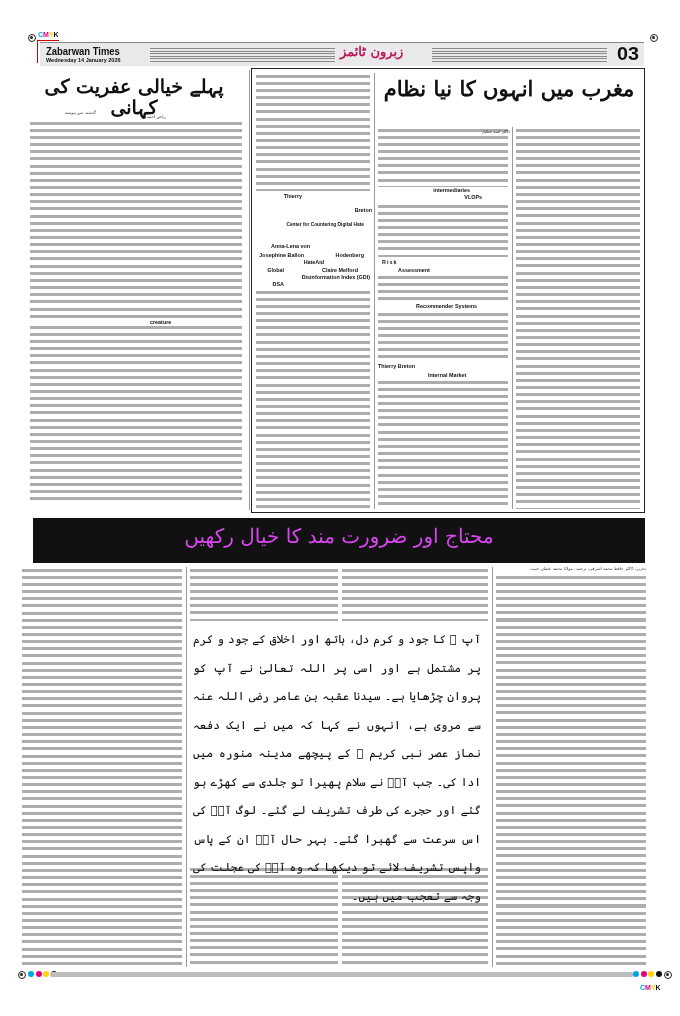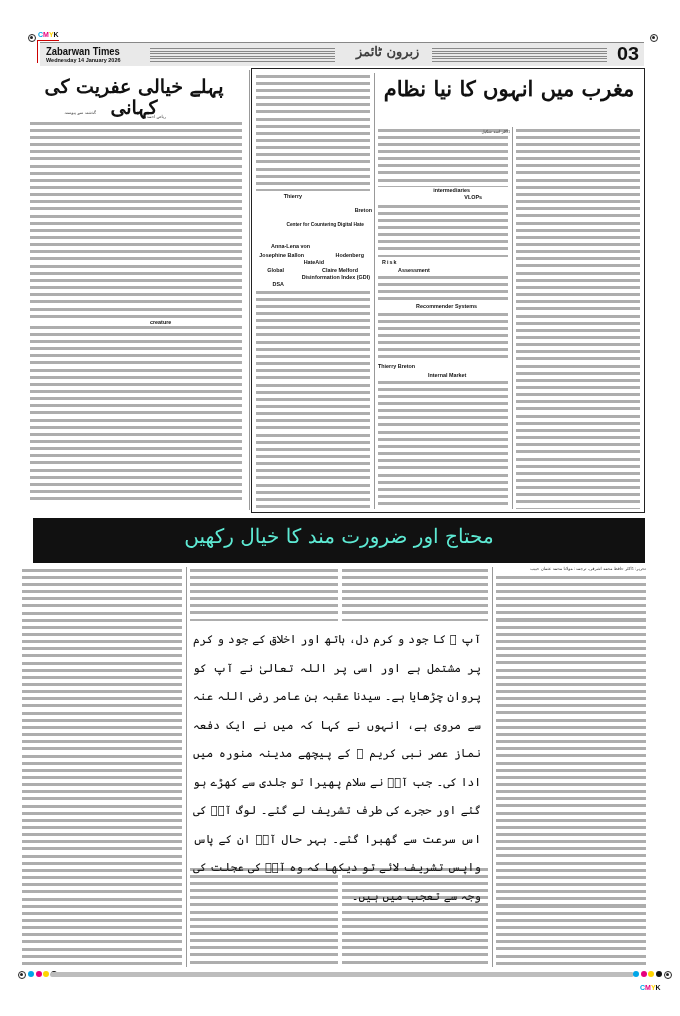--- a/index.html
+++ b/index.html
@@ -9,37 +9,37 @@
   .reg { position: absolute; width: 8px; height: 8px; border-radius: 50%; border: 1.5px solid #222; background: #fff; }
   .reg::after { content: ""; position: absolute; left: 1px; top: 1px; width: 3px; height: 3px; border-radius: 50%; background: #222; }
 
   .cmyk-label { position: absolute; font-family: "Liberation Sans", sans-serif; font-weight: 700; font-size: 7px; letter-spacing: 0; }
   .cmyk-label .c { color: #00a6e8; } .cmyk-label .m { color: #e6007e; } .cmyk-label .y { color: #ffd400; } .cmyk-label .k { color: #111; }
 
   .header { position: absolute; left: 40px; top: 42px; width: 604px; height: 24px; background: #e9e9e9; border-top: 1px solid #888; }
   .brand-en { position: absolute; left: 6px; top: 2px; font-family: "Liberation Sans", sans-serif; font-weight: 700; font-size: 10.5px; transform: scaleX(0.9); transform-origin: left; color: #111; }
   .brand-date { position: absolute; left: 6px; top: 14px; font-family: "Liberation Sans", sans-serif; font-weight: 700; font-size: 5.5px; color: #111; }
   .header-lines { position: absolute; top: 5px; height: 14px; background: repeating-linear-gradient(#888 0 1px, #e9e9e9 1px 2.5px); }
-  .brand-ur { position: absolute; left: 316px; top: 1px; font-family: "DejaVu Serif", serif; font-weight: 700; font-size: 13px; direction: rtl; color: #404040; }
+  .brand-ur { position: absolute; left: 300px; top: 1px; font-family: "DejaVu Serif", serif; font-weight: 700; font-size: 13px; direction: rtl; color: #be185d; }
   .page-no { position: absolute; right: 6px; top: 1px; font-family: "Liberation Sans", sans-serif; font-weight: 700; font-size: 18px; color: #111; transform: scaleX(1.1); }
   .header-tick { position: absolute; left: 37px; top: 41px; width: 1px; height: 22px; background: #c00; }
   .header-tick-h { position: absolute; left: 37px; top: 40px; width: 22px; height: 1px; background: #c00; }
 
   .article { position: absolute; direction: rtl; }
   .boxed { border: 1px solid #222; }
   .headline { font-family: "DejaVu Serif", serif; font-weight: 700; color: #111; text-align: center; direction: rtl; line-height: 1.1; }
   .byline { font-size: 4.2px; color: #333; direction: rtl; }
 
   .col { position: absolute; overflow: hidden; direction: rtl; text-align: justify; }
   .lat { font-family: "Liberation Sans", sans-serif; font-weight: 700; font-size: 5.4px; color: #111; }
 
   .lines { position: absolute; background-image: repeating-linear-gradient(to bottom, rgba(0,0,0,0) 0 1.6px, rgba(40,40,40,0.38) 1.6px 4.6px, rgba(0,0,0,0) 4.6px 7.15px); }
 
   .banner { position: absolute; left: 33px; top: 518px; width: 612px; height: 45px; background: #111; }
-  .banner-text { position: absolute; left: 0; right: 0; top: 6px; text-align: center; color: #5eead4; font-family: "DejaVu Serif", serif; font-size: 20px; direction: rtl; }
+  .banner-text { position: absolute; left: 0; right: 0; top: 6px; text-align: center; color: #d946ef; font-family: "DejaVu Serif", serif; font-size: 20px; direction: rtl; }
 
   .pullquote { position: absolute; left: 193px; top: 625px; width: 288px; direction: rtl; text-align: justify; font-family: "DejaVu Serif", serif; font-size: 11.5px; line-height: 28.5px; color: #111; }
 
   .colorbar { position: absolute; top: 972px; height: 5px; left: 50px; width: 584px; border-radius: 3px; background: #bdbdbd; }
   .dots { position: absolute; top: 971px; display: flex; gap: 1.5px; }
   .dot { width: 6px; height: 6px; border-radius: 50%; }
   .vrule { position: absolute; width: 1px; background: #999; }
 </style>
 </head>
 <body>

